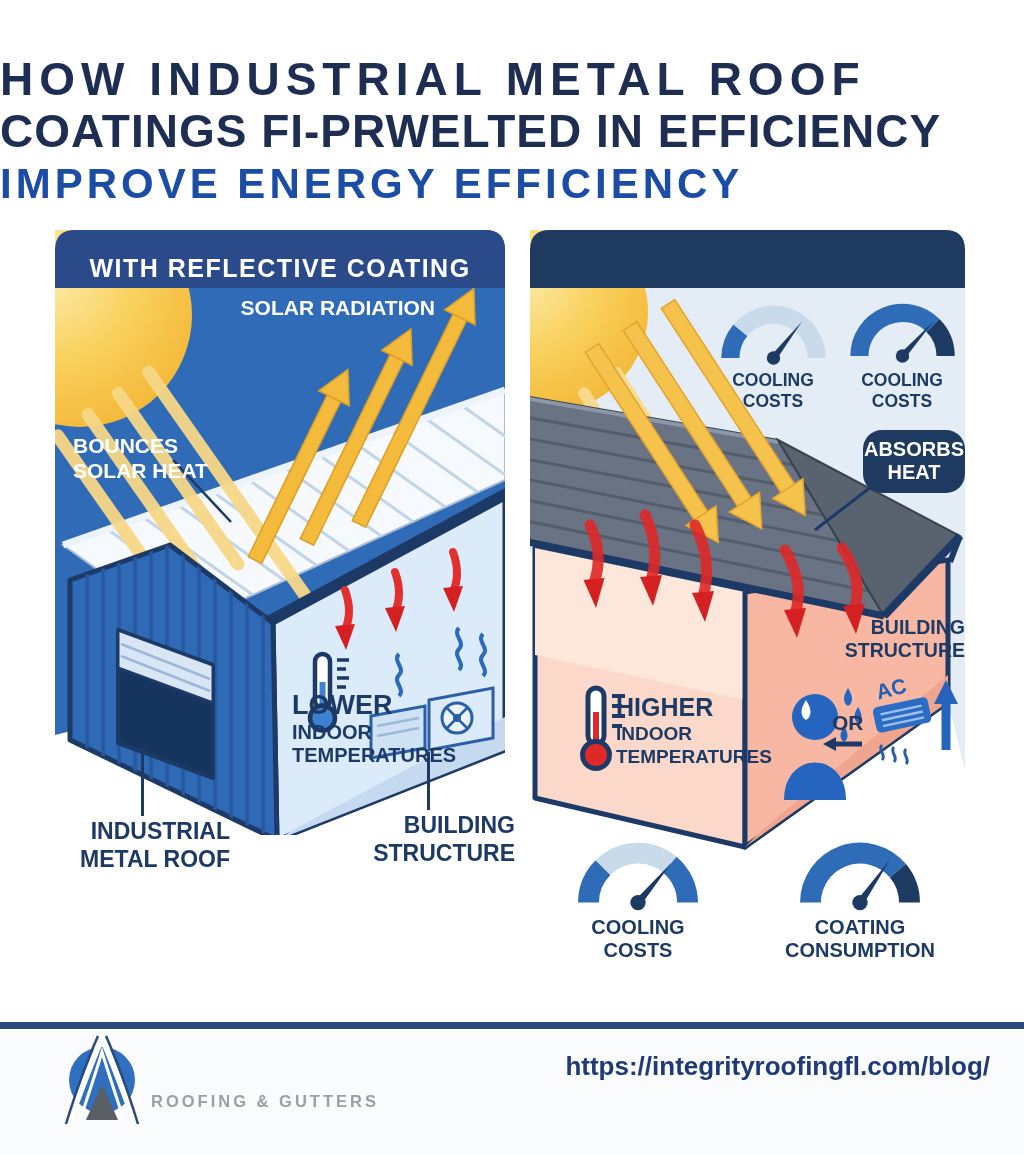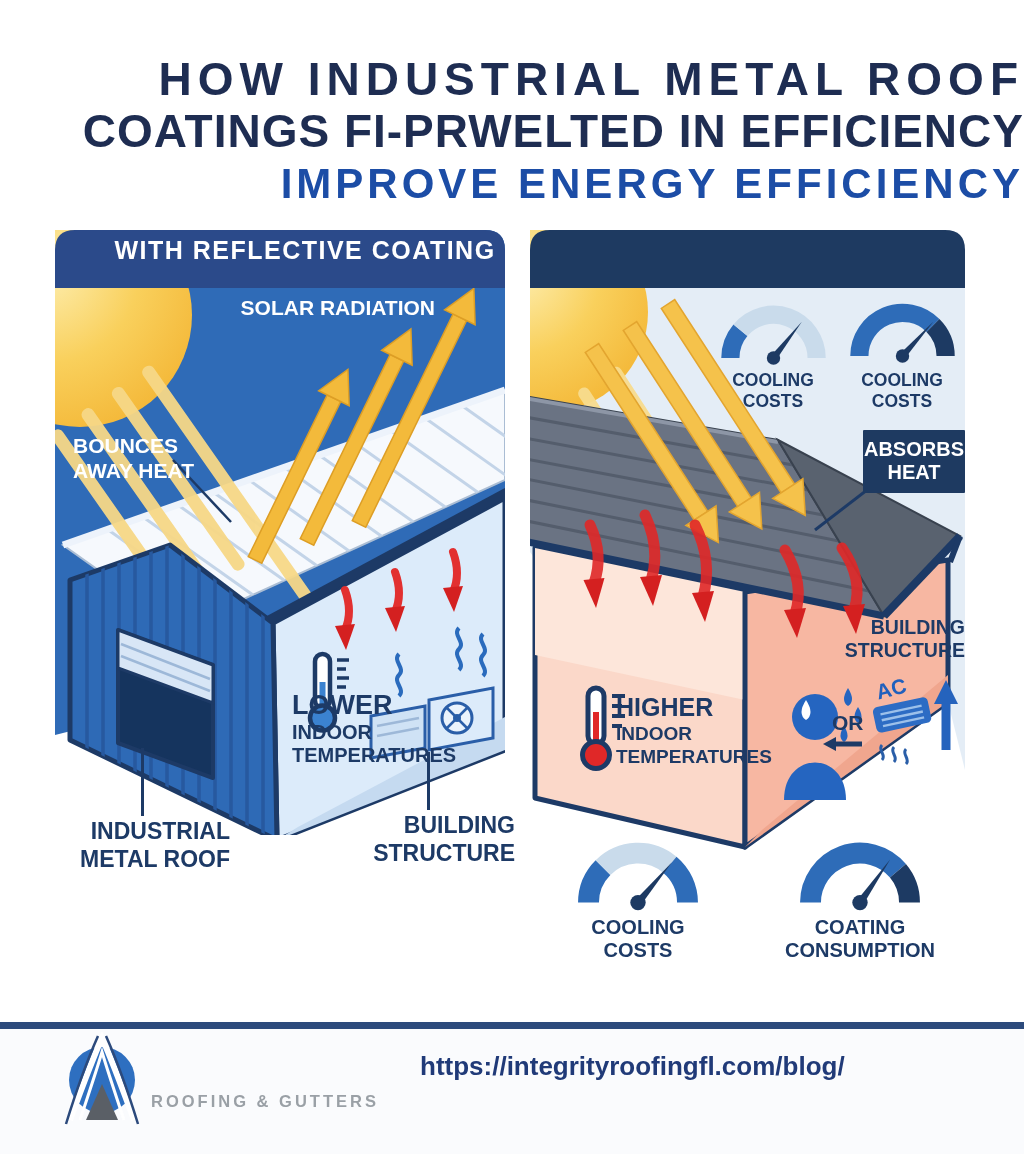--- a/index.html
+++ b/index.html
@@ -1,43 +1,43 @@
 <!DOCTYPE html>
 <html><head>
 <meta charset="utf-8">
 <style>
   html,body{margin:0;padding:0;background:#fff;}
   .page{position:relative;width:1024px;height:1154px;background:#ffffff;overflow:hidden;
         font-family:"Liberation Sans",sans-serif;}
   .abs{position:absolute;}
-  .ttl{width:100%;text-align:right;font-weight:700;color:#1e2d52;}
+  .ttl{width:100%;text-align:left;font-weight:700;color:#1e2d52;}
   .t1{top:52px;font-size:46px;letter-spacing:6px;}
   .t2{top:104px;font-size:46px;letter-spacing:1px;}
   .t3{top:160px;font-size:42px;letter-spacing:4px;color:#1c4da6;}
   .panel{position:absolute;}
-  .hdr{position:absolute;left:0;top:6px;width:100%;text-align:center;color:#fff;
-       font-weight:700;font-size:25px;letter-spacing:1.5px;margin-left:25px;}
+  .hdr{position:absolute;left:0;top:24px;width:100%;text-align:center;color:#fff;
+       font-weight:700;font-size:25px;letter-spacing:1.5px;}
   .wlabel{color:#ffffff;font-weight:700;position:absolute;}
   .nlabel{color:#1d3a66;font-weight:700;position:absolute;line-height:1;}
   .ctr{text-align:right;}
   .glabel{position:absolute;text-align:center;color:#1d3a66;font-weight:700;
           font-size:17.5px;line-height:1.2;}
   .bglabel{position:absolute;text-align:center;color:#1d3a66;font-weight:700;
            font-size:20px;line-height:1.15;}
   .absorbs{position:absolute;left:333px;top:200px;width:102px;background:#1e3a61;
-           border-radius:1px;padding:8px 0 9px 0;text-align:center;color:#fff;
+           border-radius:19px;padding:8px 0 9px 0;text-align:center;color:#fff;
            font-weight:700;font-size:20px;line-height:1.15;}
   .leader{position:absolute;width:2.5px;background:#1d3a66;}
   .divider{position:absolute;left:0;top:1022px;width:100%;height:7px;background:#2c4a7c;}
   .footerbg{position:absolute;left:0;top:1029px;width:100%;height:125px;background:#fafbfd;}
   .brand{position:absolute;left:148px;top:1053px;font-size:36px;font-weight:700;
          color:#2e6fc0;letter-spacing:4px;}
   .tagline{position:absolute;left:151px;top:1092px;font-size:16.5px;font-weight:700;
            color:#9aa0a6;letter-spacing:3px;}
-  .url{position:absolute;left:420px;top:1048px;width:570px;text-align:left;
+  .url{position:absolute;left:420px;top:1048px;width:570px;text-align:right;
        color:#203a78;font-weight:700;font-size:26px;line-height:1.45;}
 </style>
 </head>
 <body>
 
 <div class="page">
 
   <div class="abs ttl t1">HOW INDUSTRIAL METAL ROOF</div>
   <div class="abs ttl t2">COATINGS FI-PRWELTED IN EFFICIENCY</div>
   <div class="abs ttl t3">IMPROVE ENERGY EFFICIENCY</div>
@@ -163,21 +163,21 @@
         </g>
       </g>
 
       <line x1="118" y1="230" x2="176" y2="292" stroke="#1d3a66" stroke-width="2.5"></line>
 
       <path d="M20,0 H430 Q450,0 450,20 V58 H0 V20 Q0,0 20,0 Z" fill="#2b4a8a"></path>
     </svg>
     <div class="hdr">WITH REFLECTIVE COATING</div>
     <div class="wlabel ctr" style="left:90px;top:66px;width:290px;font-size:21px;">SOLAR RADIATION</div>
     <div class="wlabel" style="left:18px;top:204px;font-size:21px;">BOUNCES</div>
-    <div class="wlabel" style="left:18px;top:229px;font-size:21px;">AWAY HEAT</div>
+    <div class="wlabel" style="left:18px;top:229px;font-size:21px;">SOLAR HEAT</div>
     <div class="nlabel" style="left:237px;top:462px;font-size:27px;">LOWER</div>
     <div class="nlabel" style="left:237px;top:492px;font-size:20px;">INDOOR</div>
     <div class="nlabel" style="left:237px;top:515px;font-size:20px;">TEMPERATURES</div>
   </div>
 
   <div class="leader" style="left:141px;top:748px;height:68px;"></div>
   <div class="leader" style="left:427px;top:752px;height:58px;"></div>
   <div class="abs nlabel ctr" style="left:55px;top:820px;width:175px;font-size:23px;">INDUSTRIAL</div>
   <div class="abs nlabel ctr" style="left:55px;top:848px;width:175px;font-size:23px;">METAL ROOF</div>
   <div class="abs nlabel ctr" style="left:345px;top:814px;width:170px;font-size:23px;">BUILDING</div>

